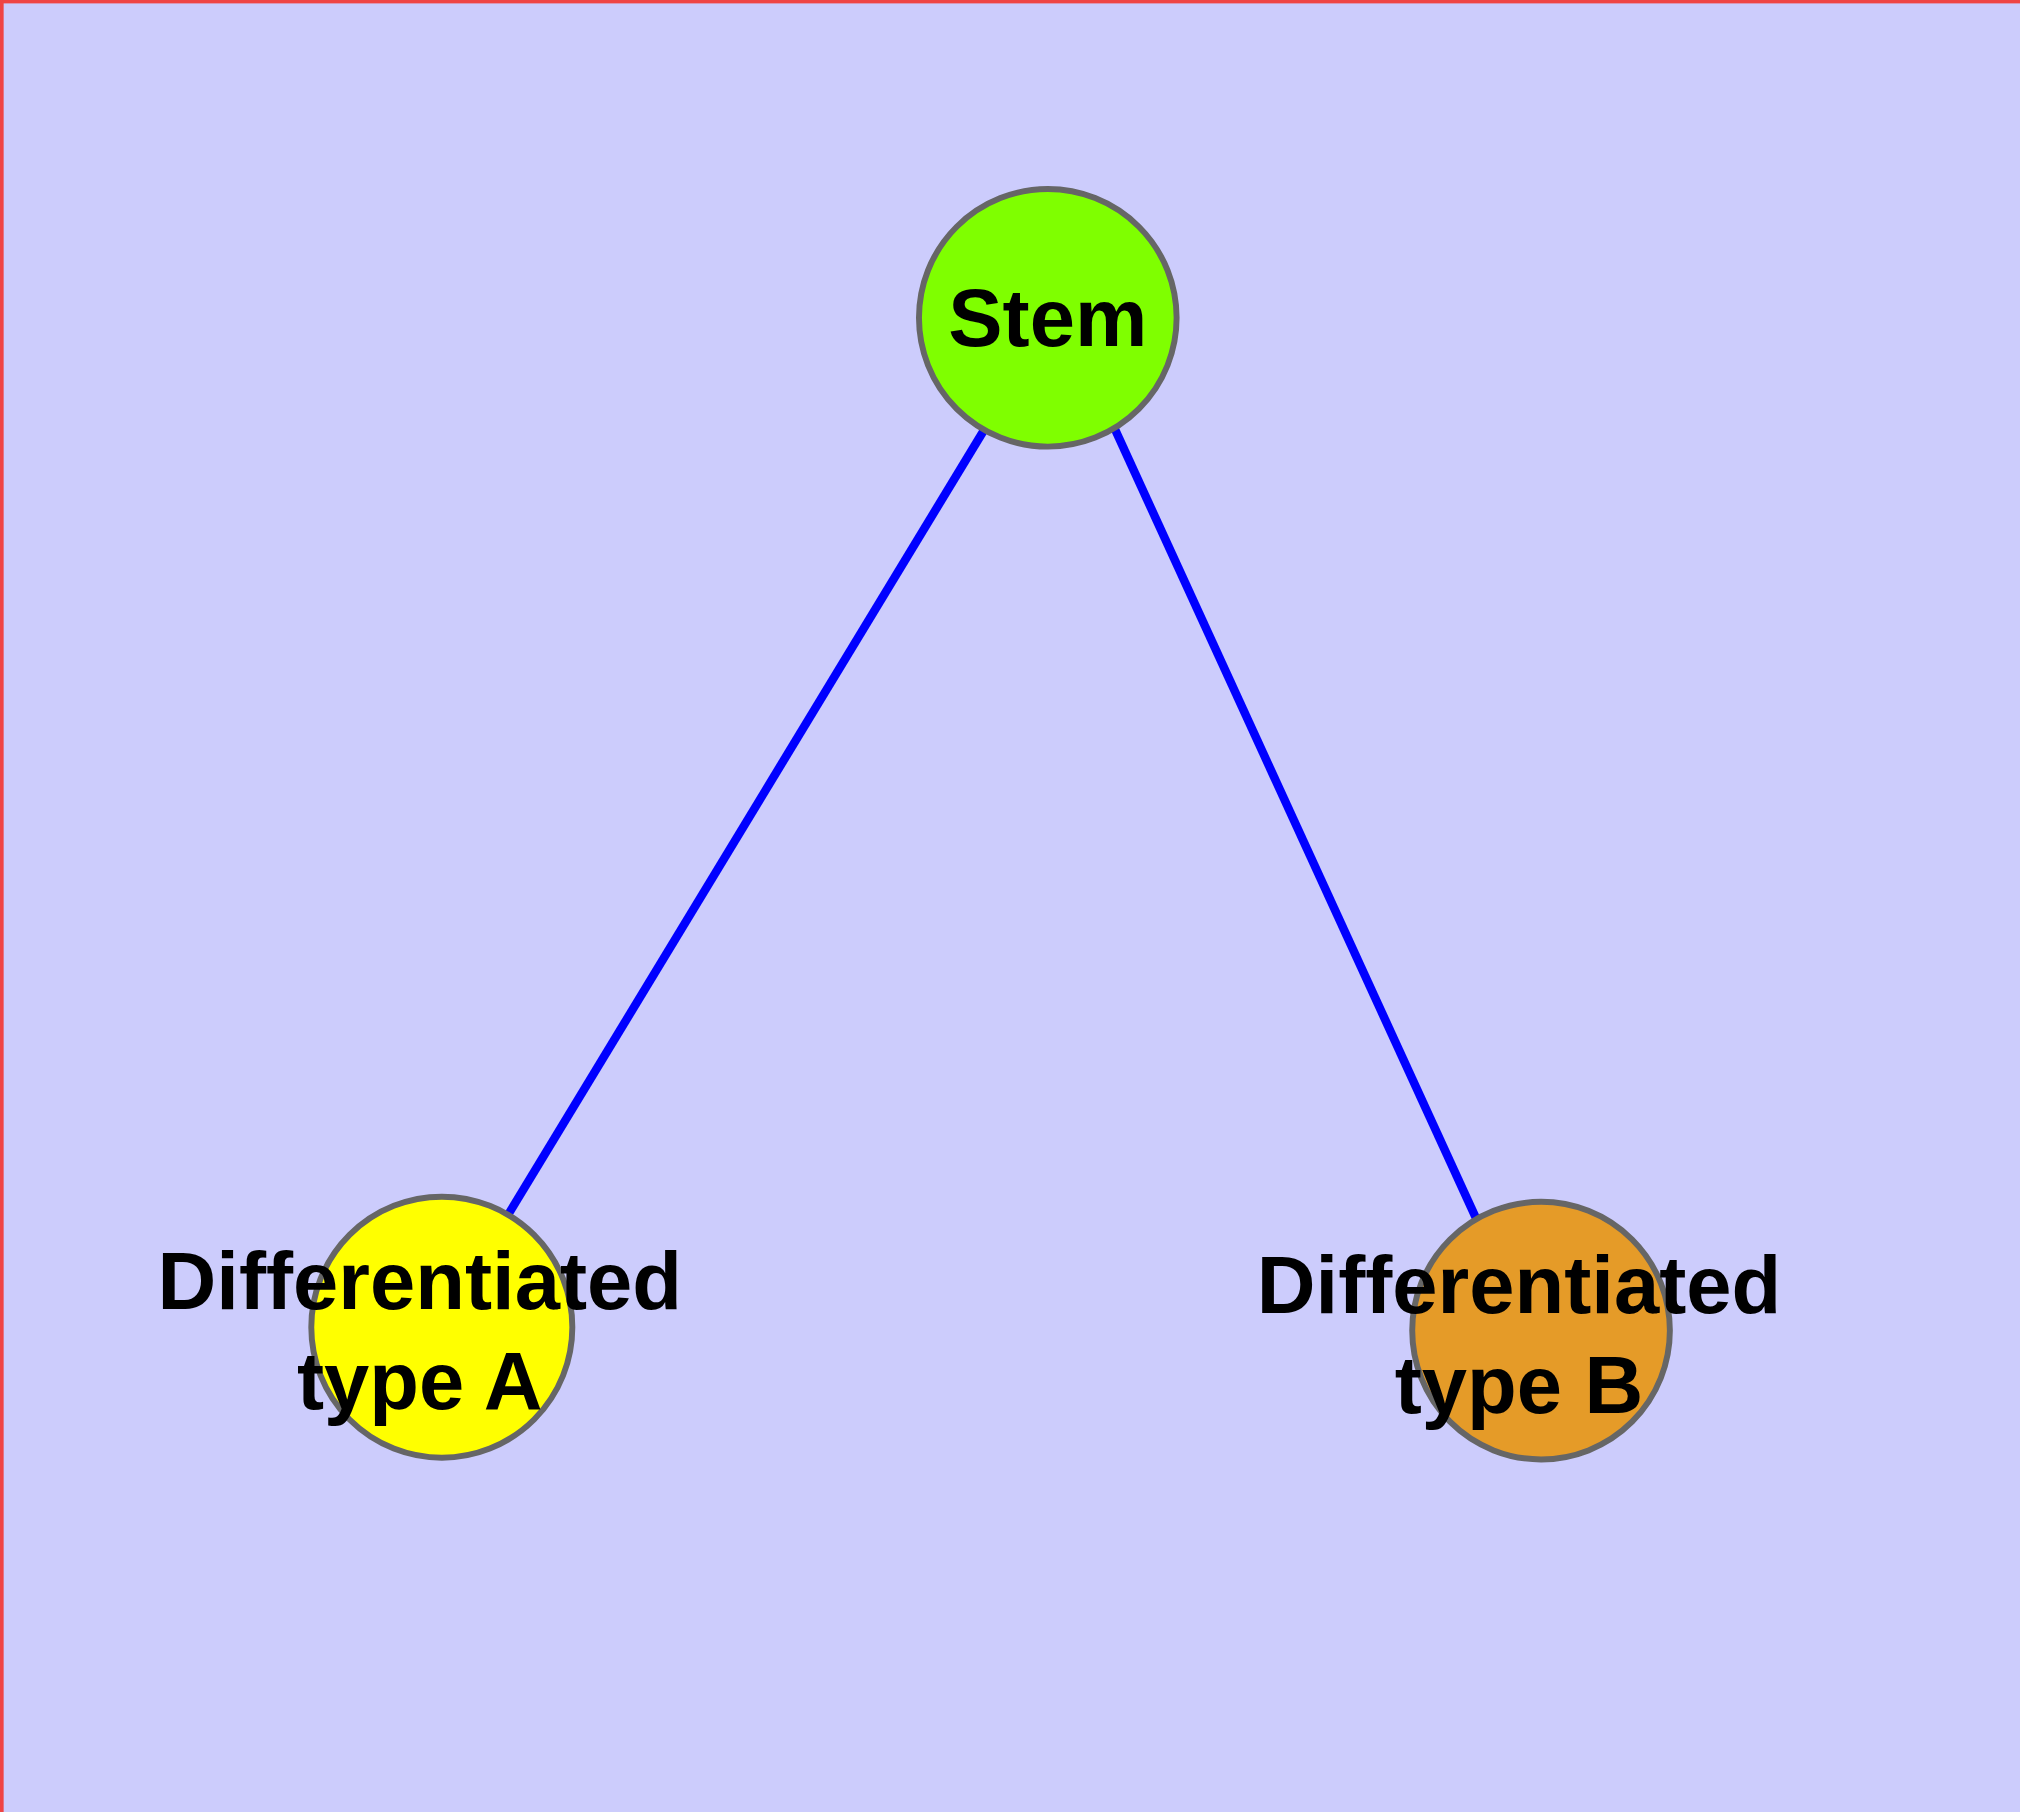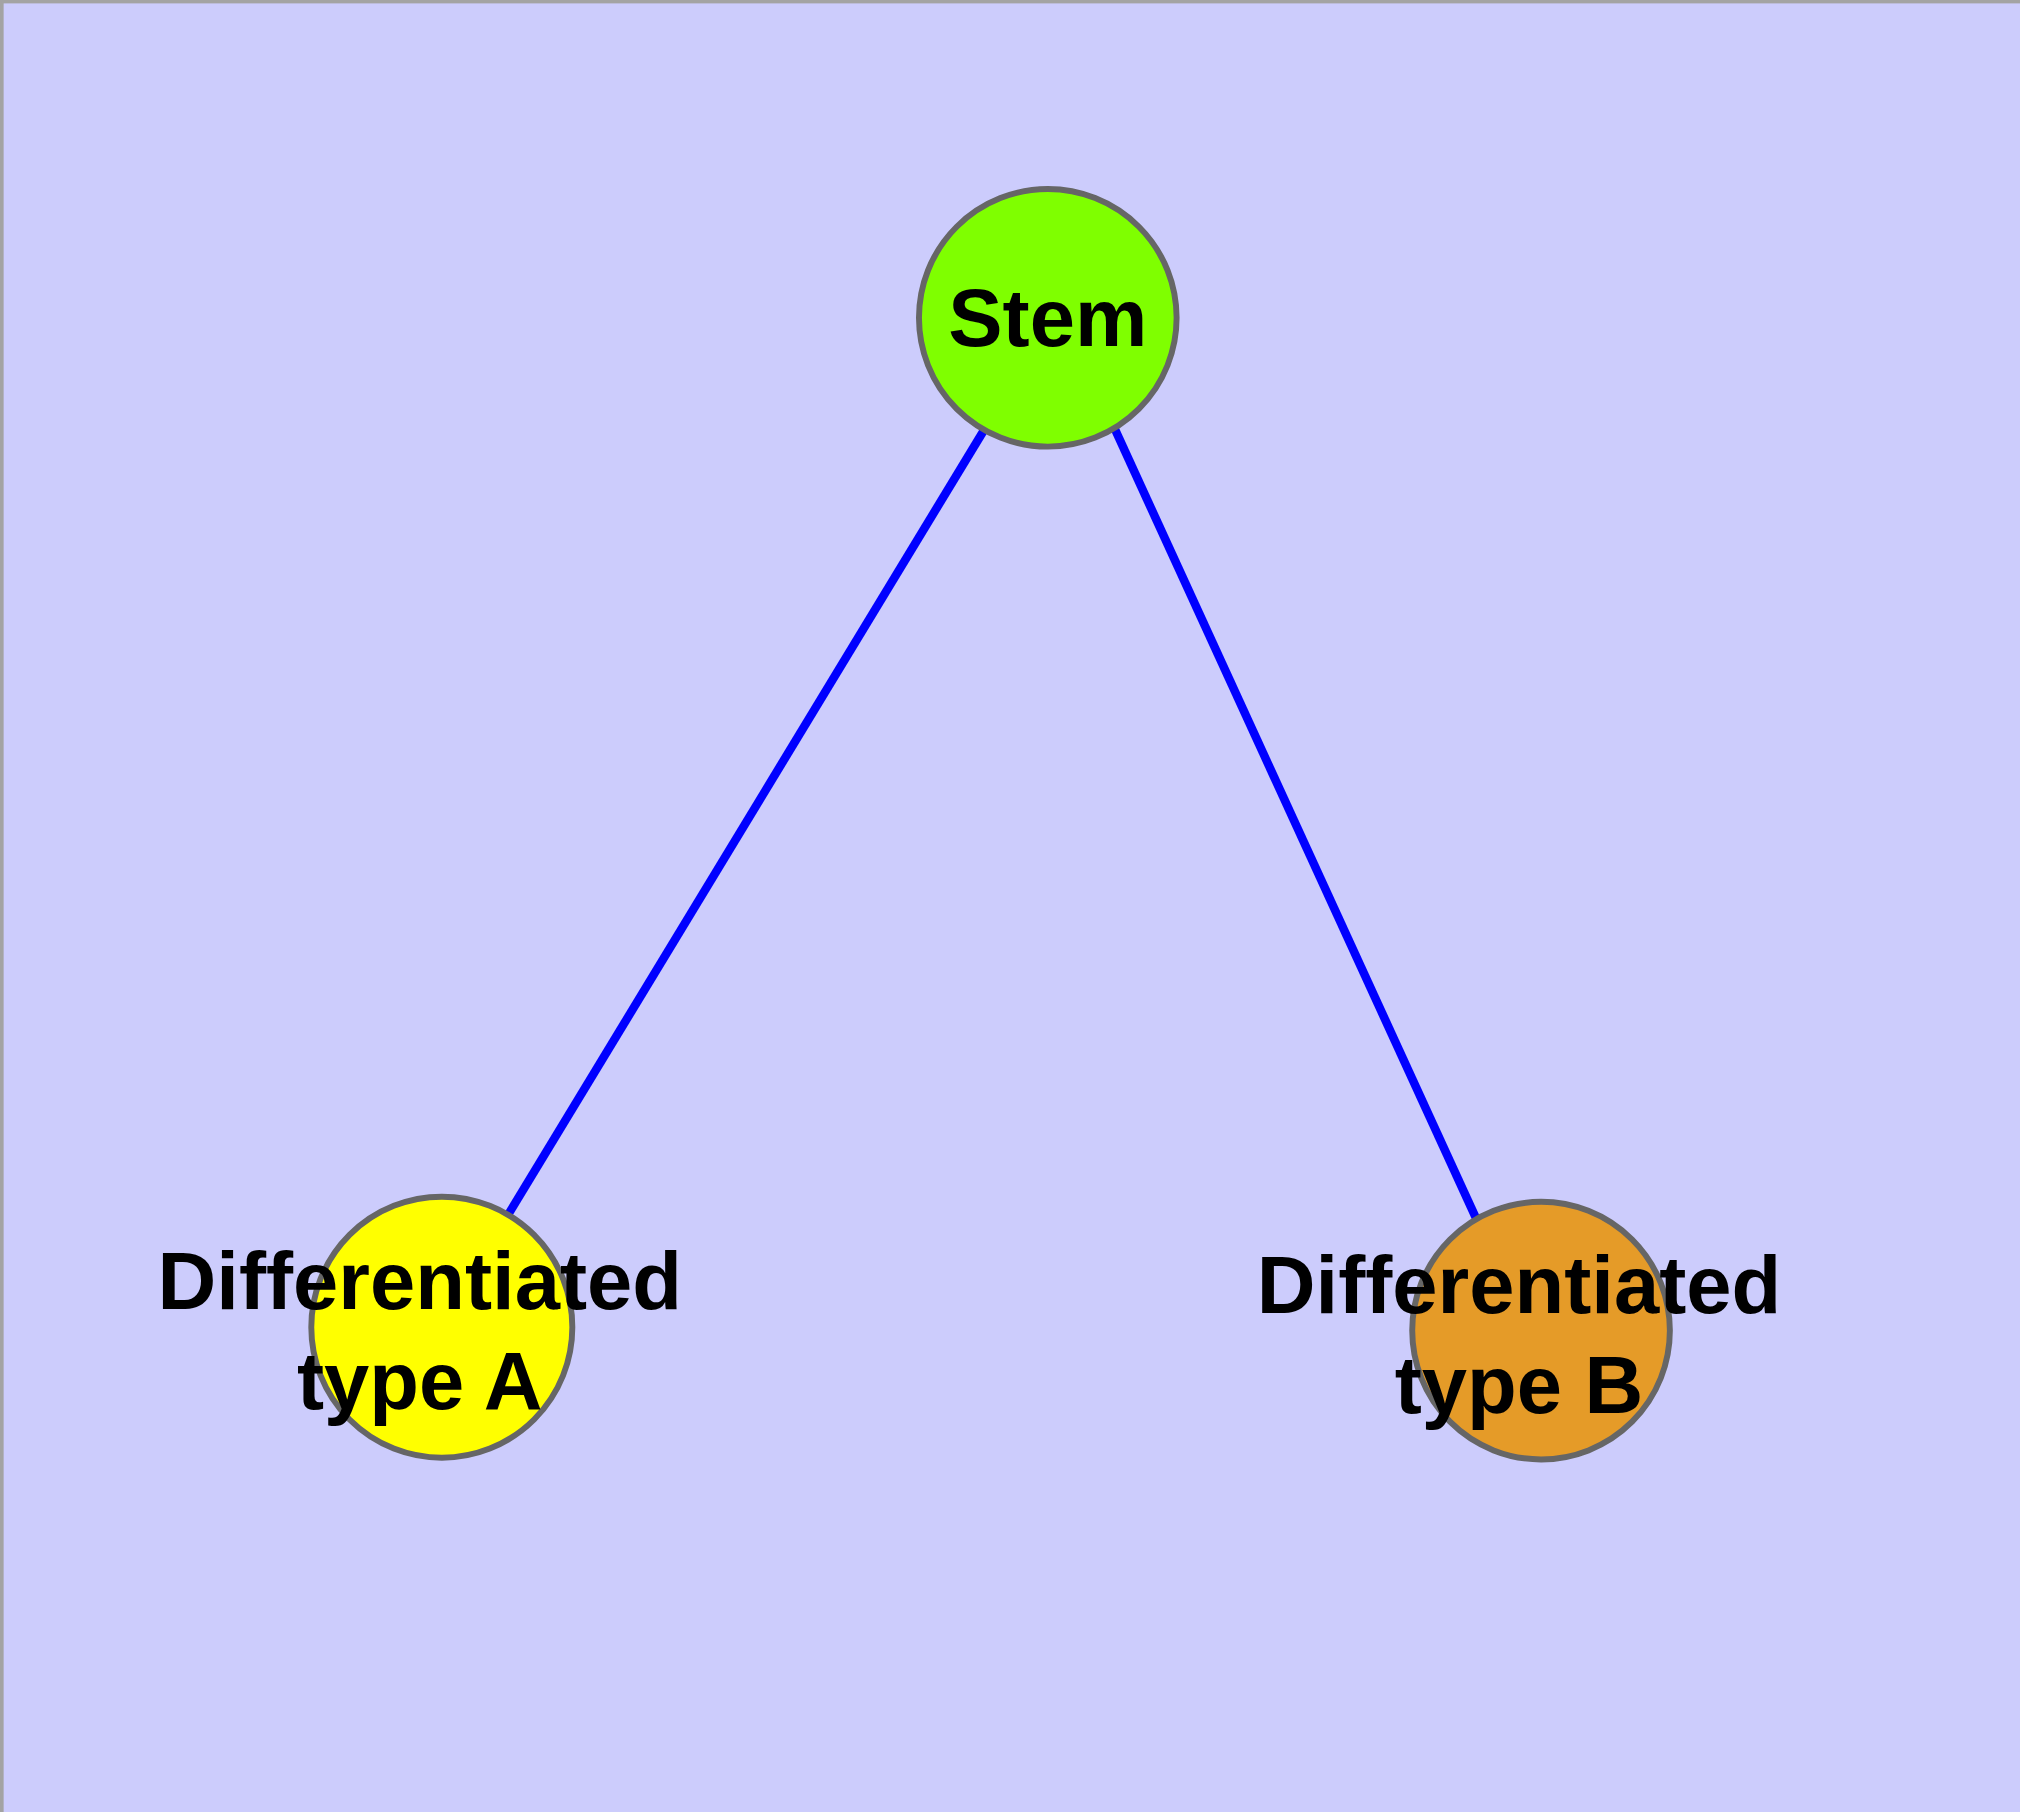--- a/index.html
+++ b/index.html
@@ -6,21 +6,21 @@
   html, body {
     margin: 0;
     padding: 0;
     background: #ffffff;
   }
   #canvas {
     position: relative;
     width: 2021px;
     height: 1812px;
     overflow: hidden;
-    background: #a3a3a3;
+    background: #ef4444;
     font-family: "Liberation Sans", "DejaVu Sans", sans-serif;
   }
   #graph-svg {
     position: absolute;
     left: 0;
     top: 0;
     width: 2021px;
     height: 1812px;
     display: block;
   }

